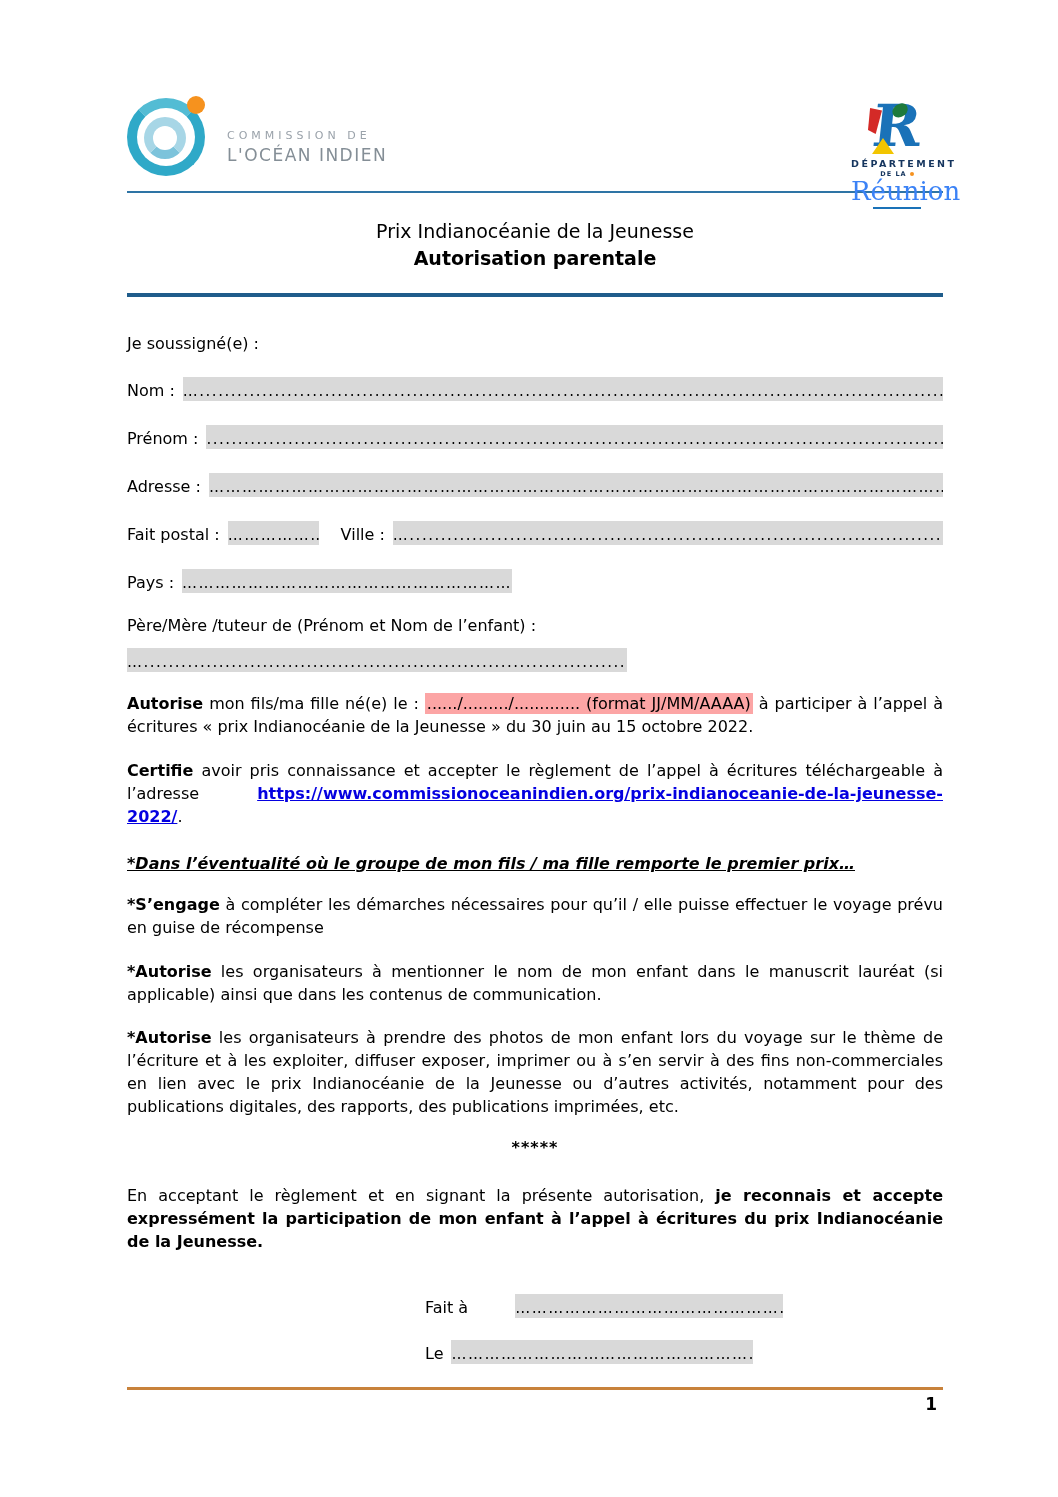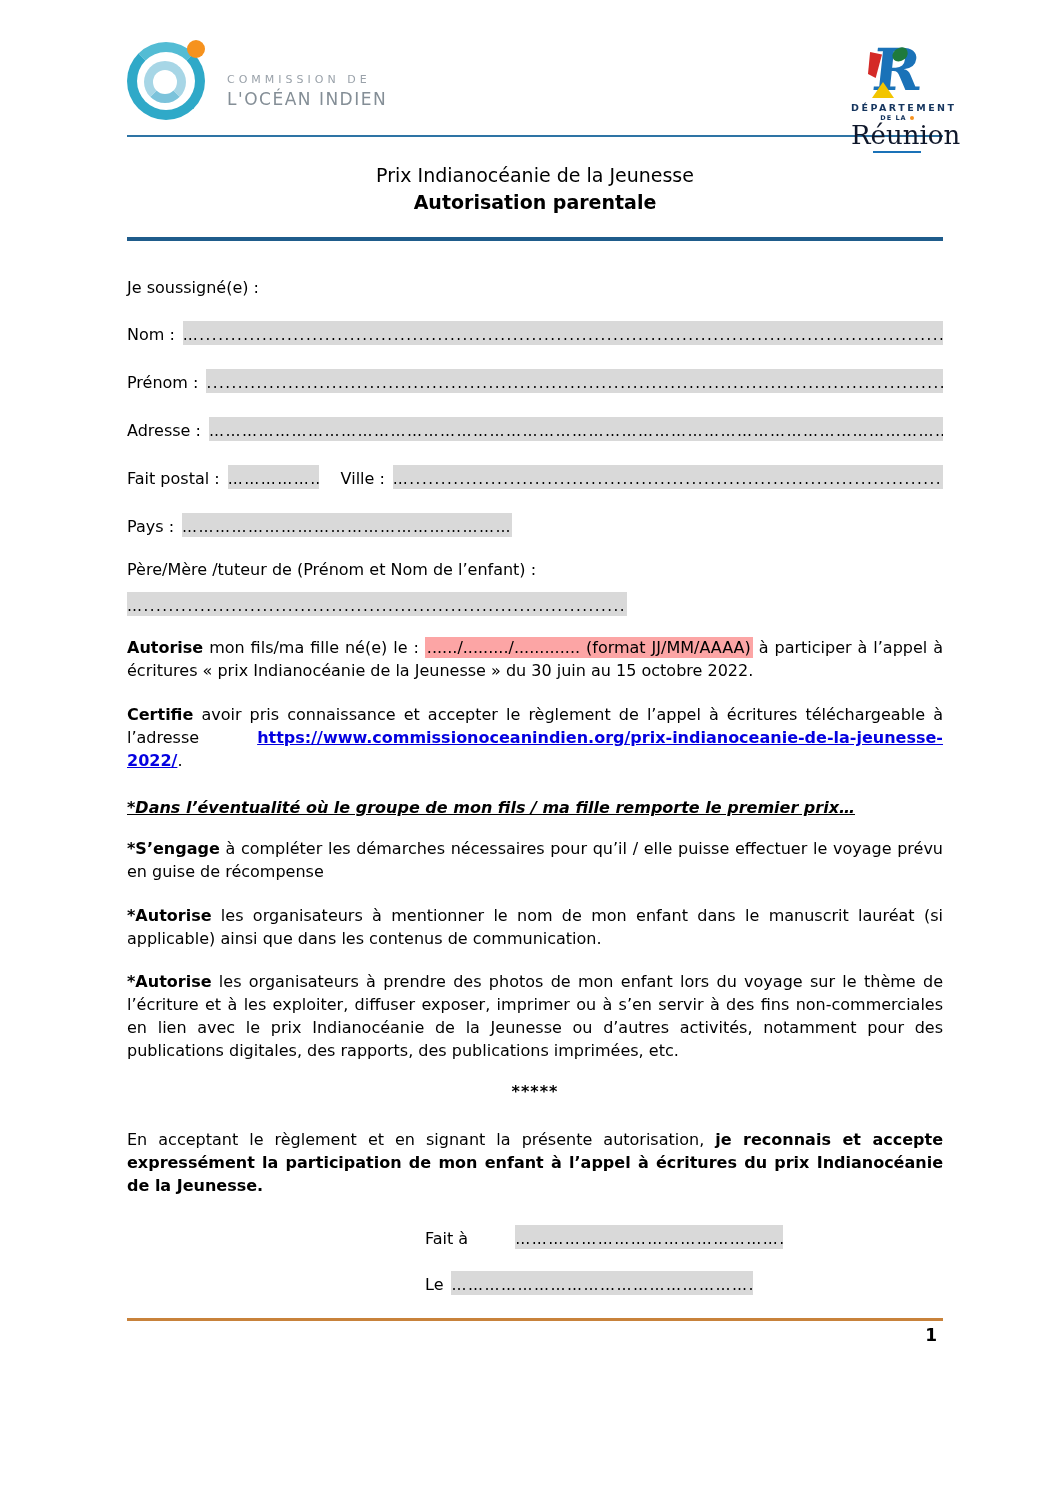--- a/index.html
+++ b/index.html
@@ -5,21 +5,21 @@
   * { box-sizing: border-box; margin: 0; padding: 0; }
   html, body { background: #ffffff; }
   body {
     width: 1058px; height: 1497px;
     font-family: "DejaVu Sans", "Liberation Sans", sans-serif;
     color: #000; overflow: hidden; position: relative;
   }
   .content { padding: 0 115px 0 127px; }
 
   
-  .header { display: flex; justify-content: space-between; align-items: flex-start; margin-top: 40px; height: 94px; }
+  .header { display: flex; justify-content: space-between; align-items: flex-start; margin-top: 96px; height: 94px; }
   .coi-logo { display: flex; align-items: center; gap: 16px; }
   .coi-mark { position: relative; width: 84px; height: 84px; }
   .coi-ring-outer { position: absolute; left: 0; top: 2px; width: 78px; height: 78px; border-radius: 50%;
     border: 10px solid #2fa9c8; border-top-color: #53bcd4; }
   .coi-ring-inner { position: absolute; left: 17px; top: 21px; width: 42px; height: 42px; border-radius: 50%;
     border: 9px solid #a7d6e6; border-bottom-color: #7cc3db; background: #fff; }
   .coi-dot { position: absolute; right: 6px; top: 0; width: 18px; height: 18px; border-radius: 50%; background: #f6921e; }
   .coi-text { padding-top: 18px; }
   .coi-text .l1 { font-size: 11px; letter-spacing: 4px; color: #9aa2aa; }
   .coi-text .l2 { font-size: 17px; letter-spacing: 1.5px; color: #848e96; margin-top: 3px; }
@@ -28,21 +28,21 @@
   .r-glyph { font-size: 58px; line-height: 56px; font-weight: bold; color: #1a72b8; transform: skewX(-6deg); font-family: "DejaVu Serif", serif; }
   .r-red { position: absolute; left: 2px; top: 10px; width: 14px; height: 26px; background: #d42a27;
     clip-path: polygon(15% 0, 100% 10%, 55% 100%, 0 85%); }
   .r-green { position: absolute; left: 26px; top: 6px; width: 16px; height: 13px; background: #1e7a3c;
     border-radius: 60% 40% 55% 45%; transform: rotate(-18deg); }
   .r-yellow { position: absolute; left: 6px; bottom: 2px; width: 22px; height: 16px; background: #f2c500;
     clip-path: polygon(0 100%, 50% 0, 100% 100%); }
   .reunion-dept { font-size: 9.5px; font-weight: bold; letter-spacing: 2.5px; color: #15355e; margin-top: 2px; }
   .reunion-dela { font-size: 6.5px; font-weight: bold; letter-spacing: 1px; color: #15355e; margin-top: 1px; }
   .reunion-dela::after { content: ""; display: inline-block; width: 4px; height: 4px; background: #f6921e; border-radius: 50%; margin-left: 3px; vertical-align: middle; }
-  .reunion-name { font-size: 26px; color: #0f172a; font-family: "DejaVu Serif", serif; line-height: 26px; }
+  .reunion-name { font-size: 26px; color: #3b82f6; font-family: "DejaVu Serif", serif; line-height: 26px; }
   .reunion-underline { width: 48px; height: 2px; background: #1a72b8; margin: 3px auto 0; }
 
   .header-rule { height: 2px; background: #2e74a5; border: 0; margin-top: 1px; }
 
   
   .title-block { text-align: center; margin-top: 25px; font-size: 19px; line-height: 27px; }
   .title-block .t2 { font-weight: bold; }
   .title-rule { height: 4px; background: #1f5c8b; border: 0; margin-top: 21px; }
 
   
@@ -58,21 +58,21 @@
 
   .para { margin-top: 20px; font-size: 16px; line-height: 23px; text-align: justify; }
   .b { font-weight: bold; }
   .inline-field { background: #fca5a5; padding: 1px 2px; }
   a.doc-link { color: #0400e0; font-weight: bold; text-decoration: underline; }
   .eventuality { margin-top: 26px; font-size: 16px; font-weight: bold; font-style: italic; text-decoration: underline; }
   .stars { margin-top: 20px; text-align: center; font-size: 16px; font-weight: bold; letter-spacing: 1px; }
   .acceptance { margin-top: 27px; }
 
   .closing-row { display: flex; align-items: flex-end; margin-left: 298px; margin-top: 22px; font-size: 16px; white-space: nowrap; }
-  .closing-row.first { margin-top: 28px; gap: 39px; }
+  .closing-row.first { margin-top: 41px; gap: 39px; }
   .w-fait { width: 268px; } .w-le { width: 302px; }
   .signature { margin-left: 298px; margin-top: 25px; font-size: 16px; }
 
   
   .footer-rule { height: 3px; background: #c8823b; border: 0; margin-top: 23px; }
   .page-num { text-align: right; font-size: 17px; font-weight: bold; margin-top: 4px; padding-right: 6px; }
 </style>
 </head>
 <body>
 

